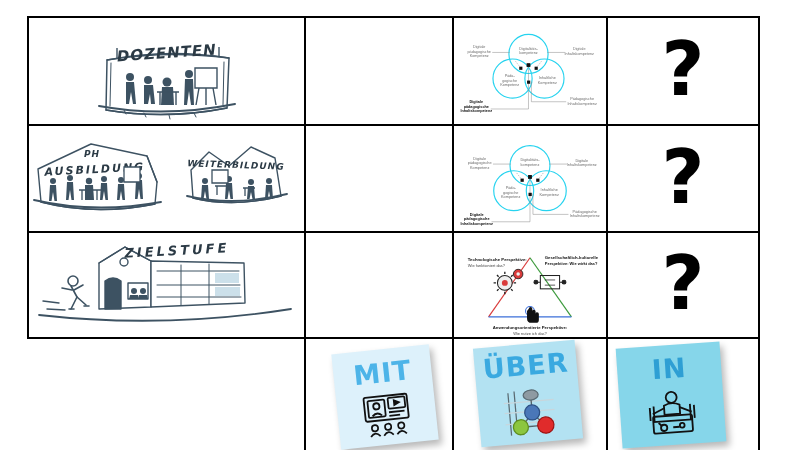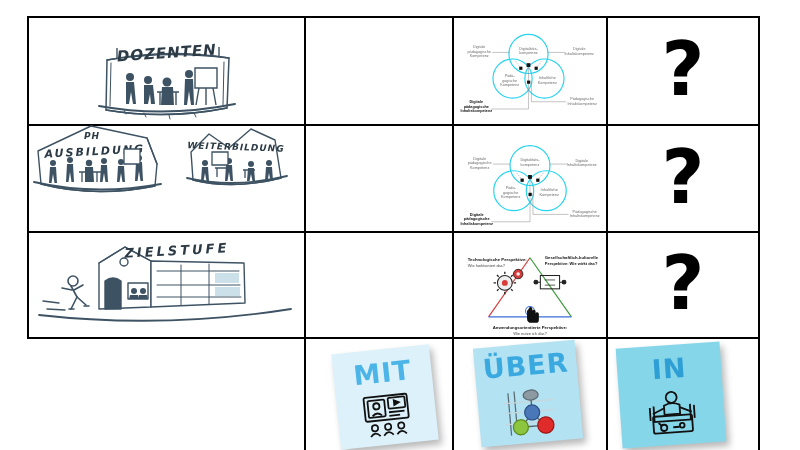--- a/index.html
+++ b/index.html
@@ -157,21 +157,21 @@
       <text class="vlabel" x="63" y="39.5"><tspan x="63">Inhaltliche</tspan><tspan x="63" dy="3.1">Kompetenz</tspan></text>
       <text class="vlabel bold" x="14" y="56"><tspan x="14">Digitale</tspan><tspan x="14" dy="3.1">pädagogische</tspan><tspan x="14" dy="3.1">Inhaltskompetenz</tspan></text>
       <text class="vlabel" x="87" y="54"><tspan x="87">Pädagogische</tspan><tspan x="87" dy="3.1">Inhaltskompetenz</tspan></text>
     </svg>
   </div>
 
   <div class="cell" style="left:608px;top:18px;width:150px;height:106px;">
     <div class="qmark">?</div>
   </div>
 
-  <div class="cell" style="left:29px;top:108px;width:275px;height:128px;">
+  <div class="cell" style="left:29px;top:126px;width:275px;height:128px;">
     <svg class="sketch" viewBox="0 0 275 105">
       <g stroke="#3d5262" stroke-width="1.4" fill="none" stroke-linecap="round" stroke-linejoin="round">
 
         <path d="M9 43 L62 18 L118 30 L128 56 L126 78 Q66 90 12 76 Z" fill="#ffffff"></path>
         <path d="M12 76 Q66 90 126 78"></path>
         <path d="M5 74 Q66 88 132 76" stroke-width="1.9"></path>
         <path d="M118 30 L128 56"></path>
 
         <path d="M162 44 L180 26 L200 40 L222 21 L246 32 L252 70 Q205 82 164 72 Z" fill="#ffffff"></path>
         <path d="M164 72 Q205 82 252 70"></path>

